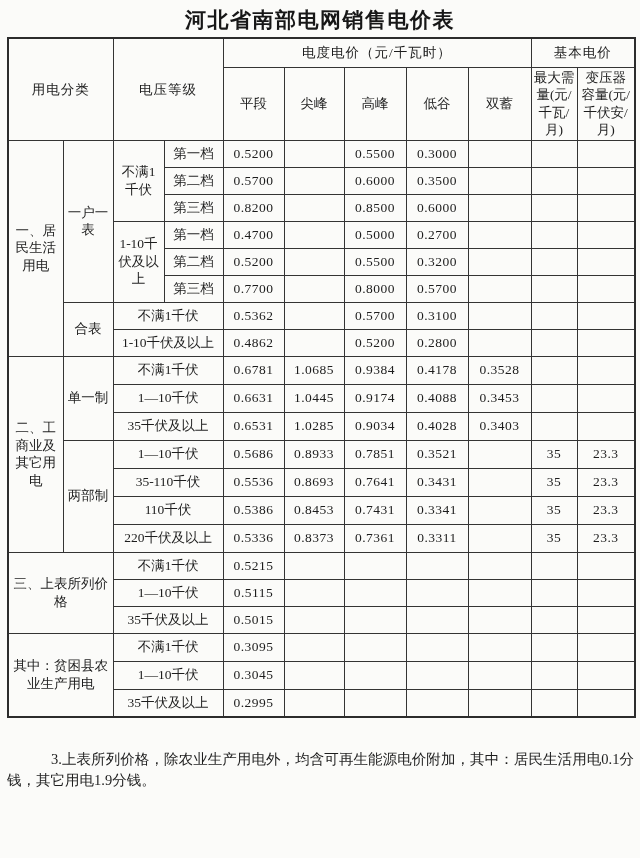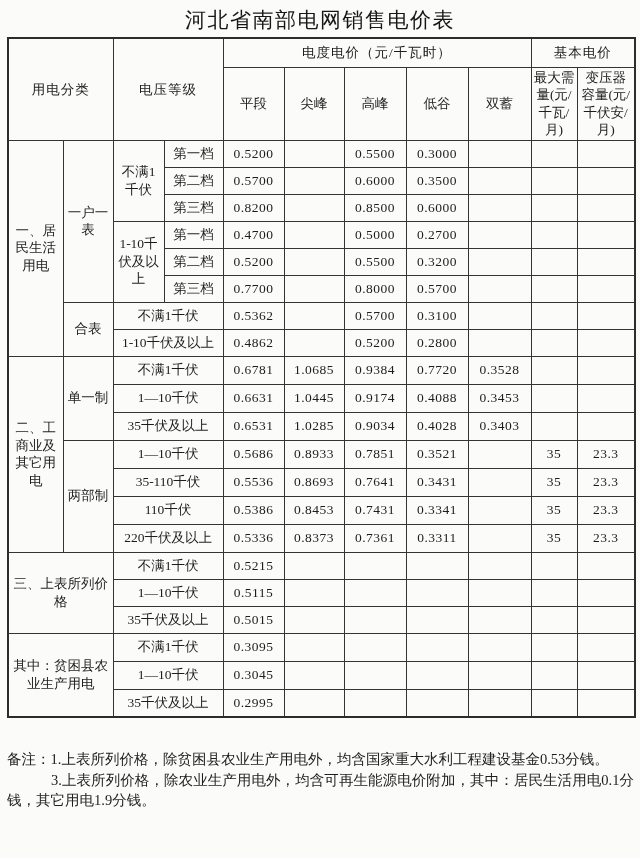--- a/index.html
+++ b/index.html
@@ -7,21 +7,21 @@
     width:640px;height:858px;
     background:#fbfbf9;
     color:#222;
     font-family:"Liberation Serif","DejaVu Serif",serif;
     position:relative;
     overflow:hidden;
   }
   .page{position:absolute;inset:0;}
   .title{
     position:absolute;top:6px;left:0;width:640px;
-    text-align:center;font-size:21px;font-weight:normal;
+    text-align:center;font-size:21px;font-weight:bold;
     letter-spacing:1.5px;color:#171717;
   }
   table.price{
     position:absolute;top:37px;left:7px;
     width:627px;border-collapse:collapse;table-layout:fixed;
     border:2.2px solid #2c2c2c;
   }
   table.price td{
     border:1.6px solid #343434;
     text-align:center;vertical-align:middle;
@@ -172,21 +172,21 @@
         <td></td>
       </tr>
 
       <tr class="r30">
         <td rowspan="7" class="cat">二、工商业及其它用电</td>
         <td rowspan="3">单一制</td>
         <td colspan="2" class="nowrap">不满1千伏</td>
         <td class="num">0.6781</td>
         <td class="num">1.0685</td>
         <td class="num">0.9384</td>
-        <td class="num">0.7720</td>
+        <td class="num">0.4178</td>
         <td class="num">0.3528</td>
         <td></td>
         <td></td>
       </tr>
       <tr class="r30">
         <td colspan="2" class="nowrap">1—10千伏</td>
         <td class="num">0.6631</td>
         <td class="num">1.0445</td>
         <td class="num">0.9174</td>
         <td class="num">0.4088</td>
@@ -306,17 +306,16 @@
         <td></td>
         <td></td>
         <td></td>
         <td></td>
         <td></td>
       </tr>
     </tbody>
   </table>
 
   <div class="notes">
-    <p><span>备注：</span><span>1.上表所列价格，除贫困县农业生产用电外，均含国家重大水利工程建设基金0.53分钱。</span></p>
     <p class="indent">3.上表所列价格，除农业生产用电外，均含可再生能源电价附加，其中：居民生活用电0.1分钱，其它用电1.9分钱。</p>
   </div>
 
 </div>
 
 </body></html>

